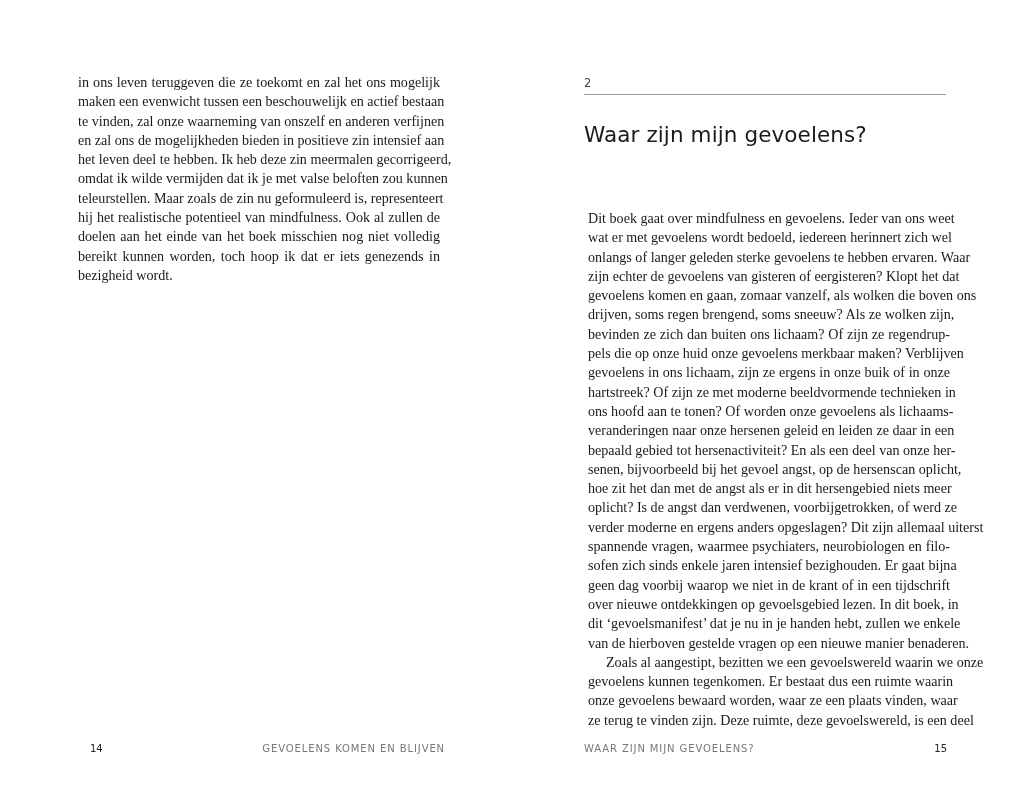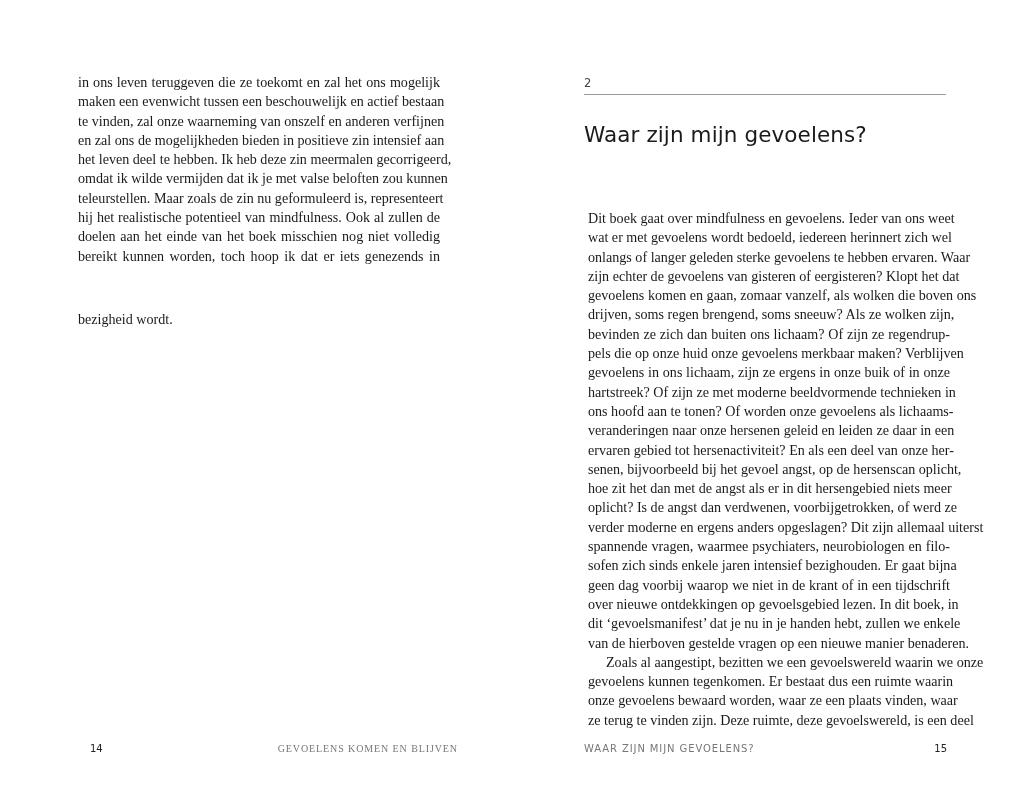--- a/index.html
+++ b/index.html
@@ -18,21 +18,21 @@
     text-align: justify;
     hyphens: manual;
   }
   .body-text .ln {
     display: block;
     white-space: nowrap;
     text-align: justify;
     text-align-last: justify;
     height: 19.3px;
   }
-  .body-text .ln.last { text-align-last: left; margin-top: 44px; }
+  .body-text .ln.last { text-align-last: left; }
   .body-text .ln.indent { text-indent: 18px; }
 
   .left-text { left: 78px; top: 73px; width: 362px; }
   .right-text { left: 74px; top: 201px; width: 362px; margin-top: 8px; }
 
   .chapter-number {
     position: absolute; left: 70px; top: 76px;
     font-family: "DejaVu Sans", sans-serif; font-size: 11.5px; color: #444;
   }
   .chapter-rule {
@@ -48,21 +48,21 @@
   .folio {
     position: absolute; top: 743px;
     font-family: "DejaVu Sans", sans-serif; font-size: 10px; color: #222;
   }
   .running-head {
     position: absolute; top: 743px;
     font-family: "DejaVu Sans", sans-serif; font-size: 10px; color: #777;
     letter-spacing: 0.9px; text-transform: uppercase;
   }
   .left-folio { left: 90px; }
-  .left-running { right: 56px; font-family: Liberation Serif, serif; }
+  .left-running { right: 69px; }
   .right-running { left: 70px; }
   .right-folio { right: 82px; margin-left: 29px; }
 </style>
 </head>
 <body>
 
 <div class="spread">
 
   <div class="page page-left">
     <div class="body-text left-text" id="left-body">
@@ -95,21 +95,21 @@
           <span class="ln">onlangs of langer geleden sterke gevoelens te hebben ervaren. Waar</span>
           <span class="ln">zijn echter de gevoelens van gisteren of eergisteren? Klopt het dat</span>
           <span class="ln">gevoelens komen en gaan, zomaar vanzelf, als wolken die boven ons</span>
           <span class="ln">drijven, soms regen brengend, soms sneeuw? Als ze wolken zijn,</span>
           <span class="ln">bevinden ze zich dan buiten ons lichaam? Of zijn ze regendrup-</span>
           <span class="ln">pels die op onze huid onze gevoelens merkbaar maken? Verblijven</span>
           <span class="ln">gevoelens in ons lichaam, zijn ze ergens in onze buik of in onze</span>
           <span class="ln">hartstreek? Of zijn ze met moderne beeldvormende technieken in</span>
           <span class="ln">ons hoofd aan te tonen? Of worden onze gevoelens als lichaams-</span>
           <span class="ln">veranderingen naar onze hersenen geleid en leiden ze daar in een</span>
-          <span class="ln">ervaren gebied tot hersenactiviteit? En als een deel van onze her-</span>
+          <span class="ln">bepaald gebied tot hersenactiviteit? En als een deel van onze her-</span>
           <span class="ln">senen, bijvoorbeeld bij het gevoel angst, op de hersenscan oplicht,</span>
           <span class="ln">hoe zit het dan met de angst als er in dit hersengebied niets meer</span>
           <span class="ln">oplicht? Is de angst dan verdwenen, voorbijgetrokken, of werd ze</span>
           <span class="ln">verder moderne en ergens anders opgeslagen? Dit zijn allemaal uiterst</span>
           <span class="ln">spannende vragen, waarmee psychiaters, neurobiologen en filo-</span>
           <span class="ln">sofen zich sinds enkele jaren intensief bezighouden. Er gaat bijna</span>
           <span class="ln">geen dag voorbij waarop we niet in de krant of in een tijdschrift</span>
           <span class="ln">over nieuwe ontdekkingen op gevoelsgebied lezen. In dit boek, in</span>
           <span class="ln">dit ‘gevoelsmanifest’ dat je nu in je handen hebt, zullen we enkele</span>
           <span class="ln">van de hierboven gestelde vragen op een nieuwe manier benaderen.</span>

